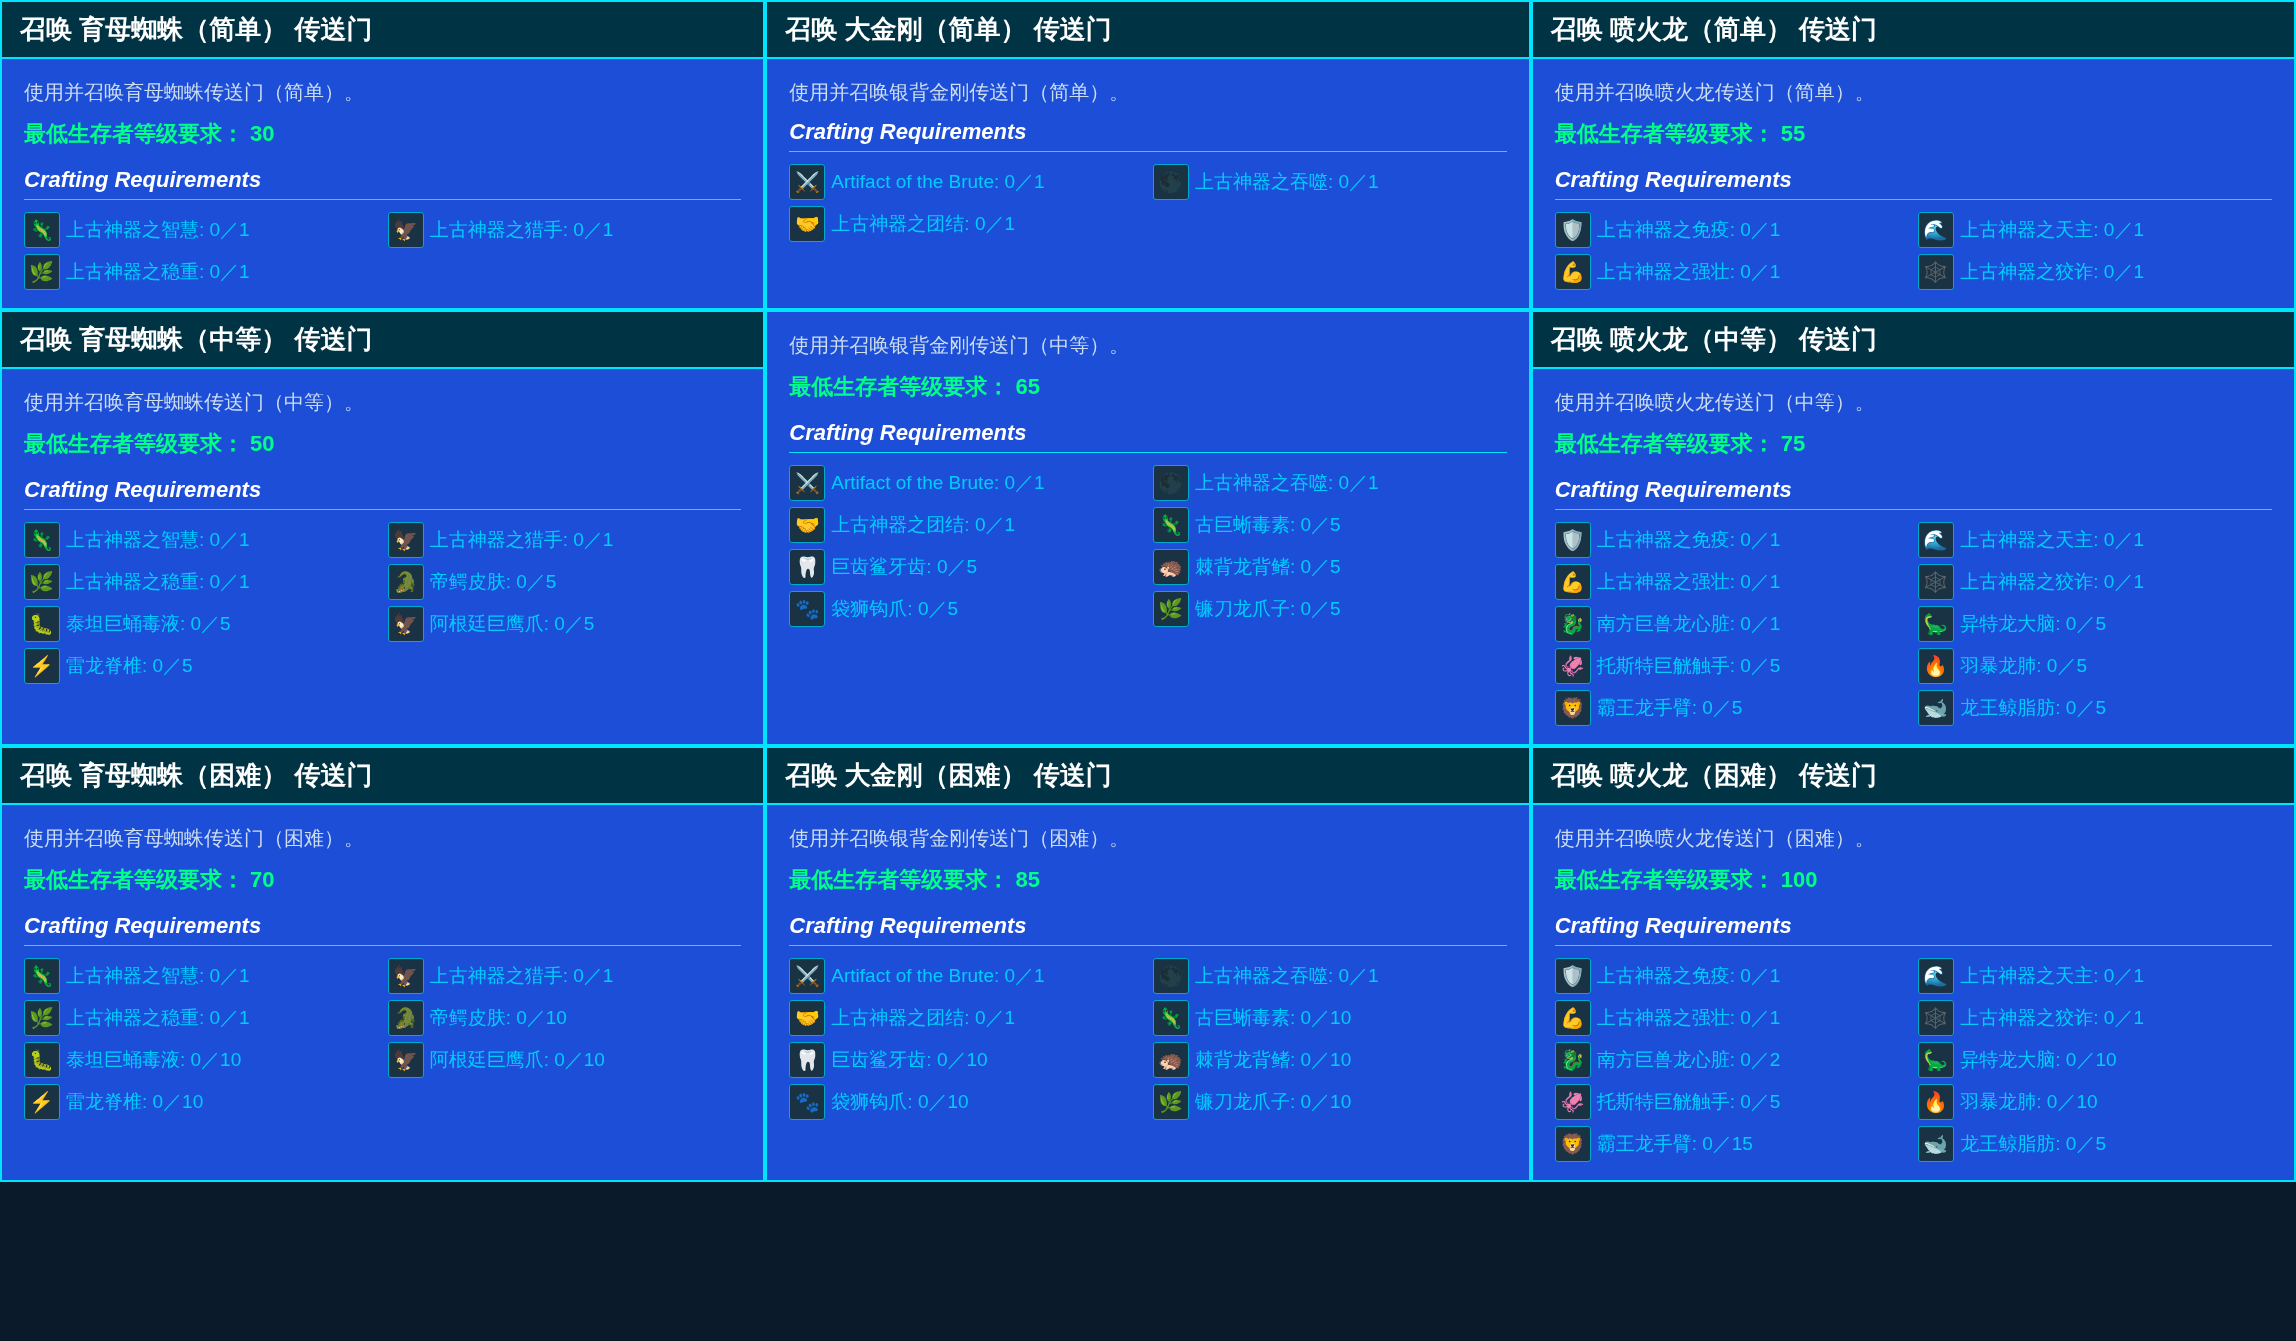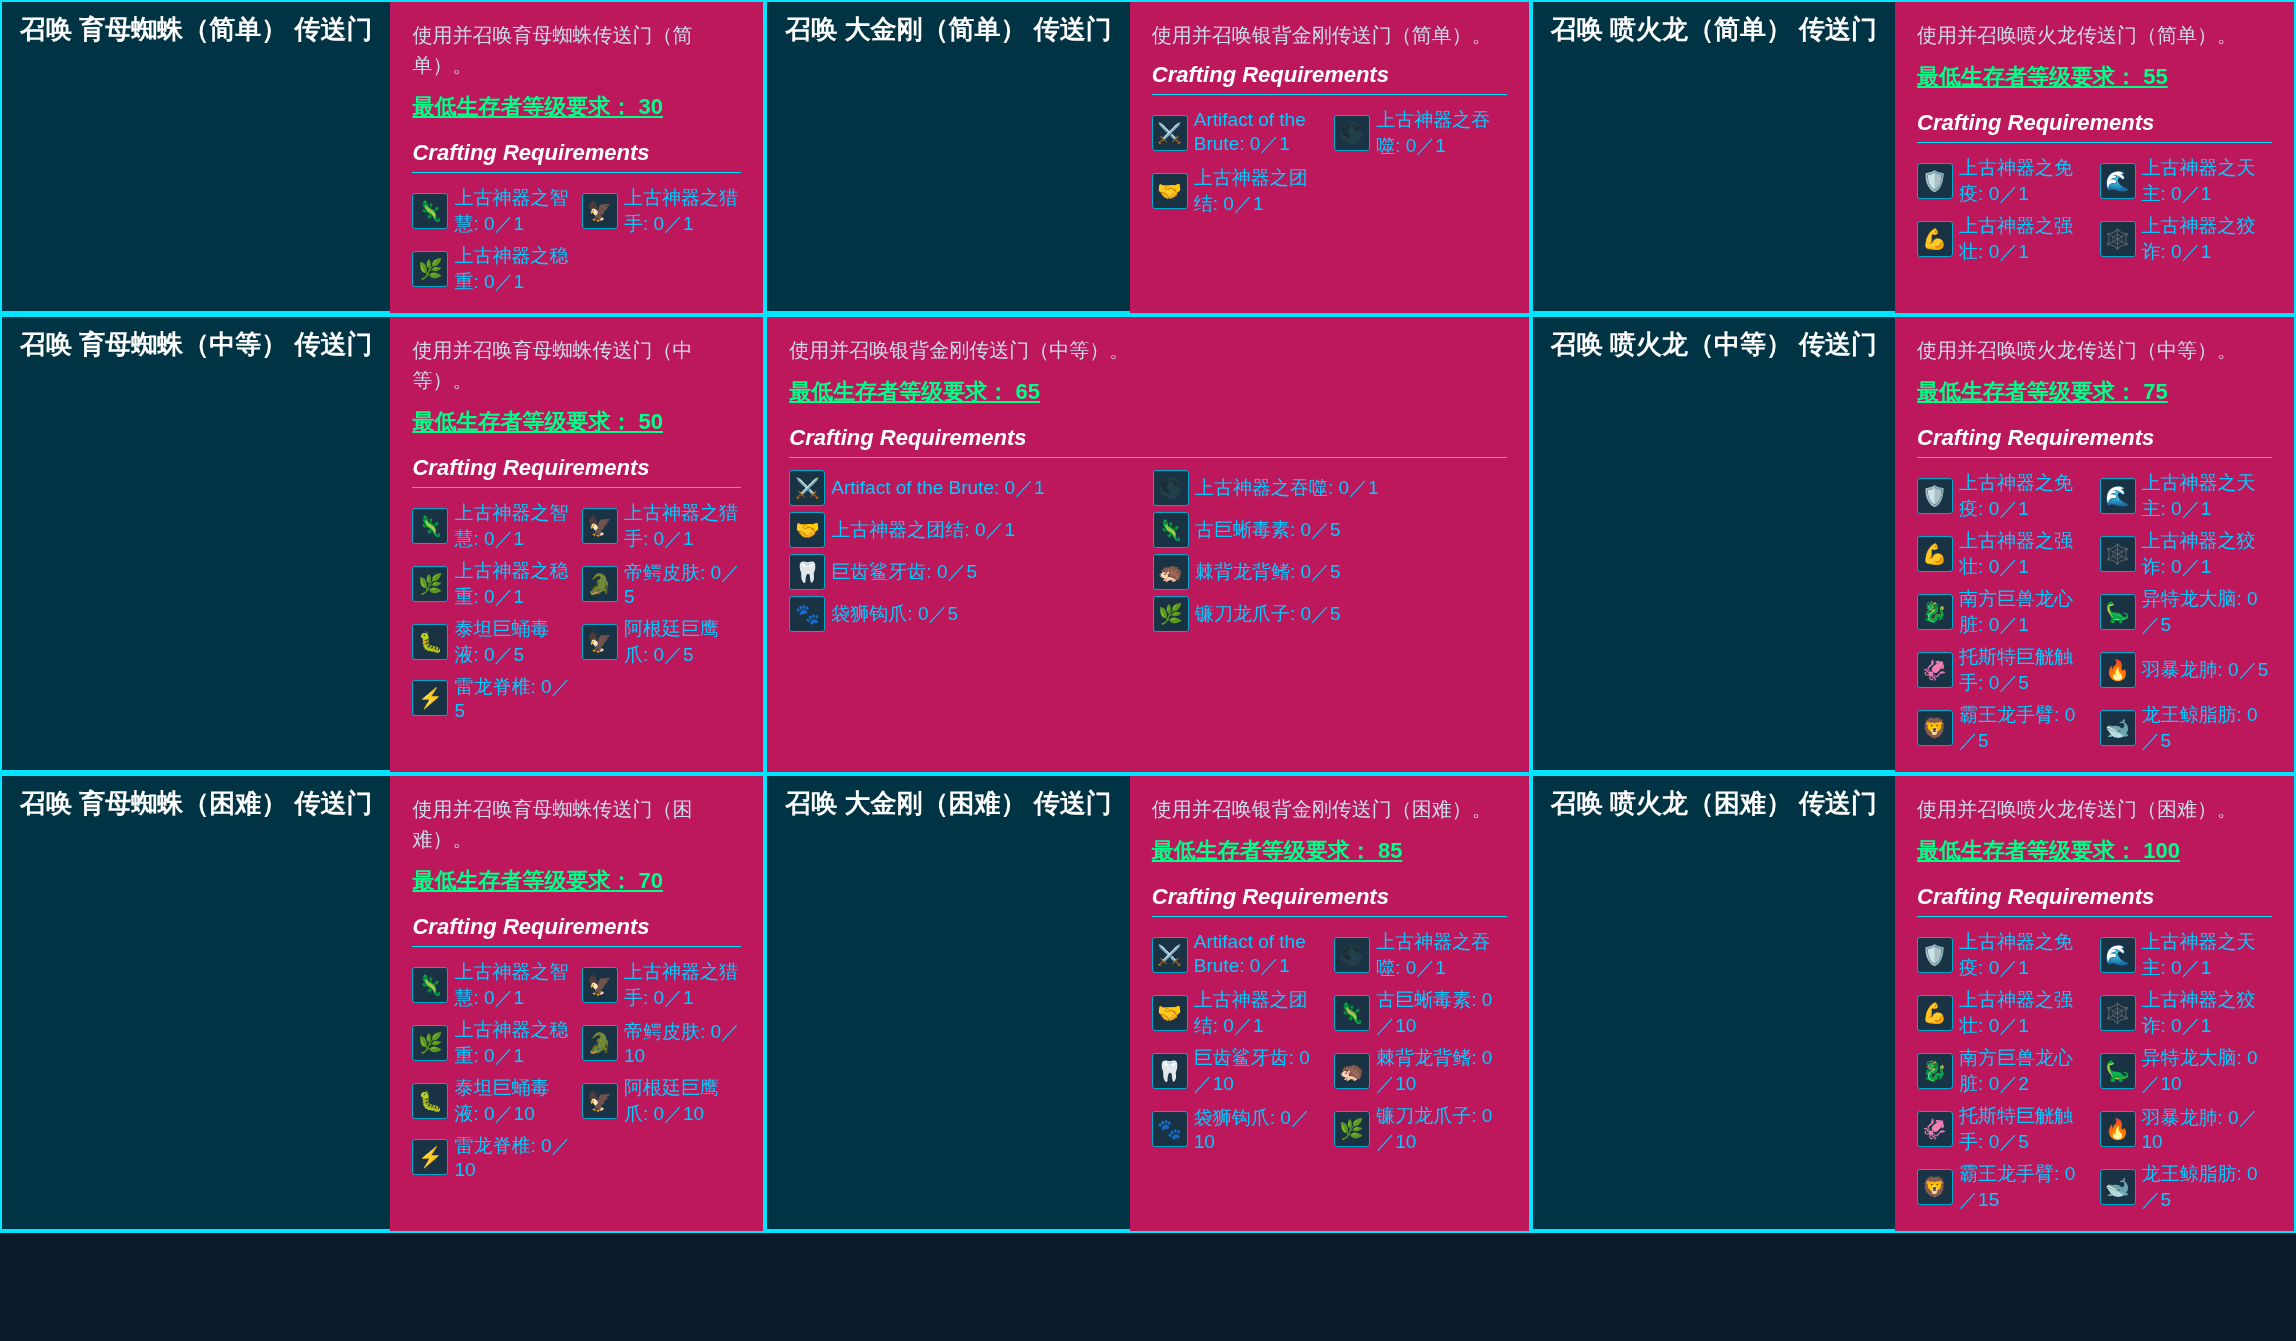--- a/index.html
+++ b/index.html
@@ -11,23 +11,23 @@
       min-height: 1341px;
     }
     .grid {
       display: grid;
       grid-template-columns: repeat(3, 1fr);
       gap: 0;
       width: 100%;
     }
     .card {
       border: 2px solid #00e5ff;
-      background: #be185d;
+      background: #1d4ed8;
       display: flex;
-      flex-direction: row;
+      flex-direction: column;
     }
     .card-header {
       background: #003344;
       padding: 10px 18px;
       font-size: 26px;
       font-weight: bold;
       color: #ffffff;
       border-bottom: 2px solid #00e5ff;
     }
     .card-body {
@@ -38,21 +38,20 @@
       font-size: 20px;
       color: #ccddee;
       margin-bottom: 12px;
       line-height: 1.5;
     }
     .level-req {
       font-size: 22px;
       color: #00ff88;
       font-weight: bold;
       margin-bottom: 18px;
-      text-decoration: underline;
     }
     .crafting-title {
       font-size: 22px;
       font-weight: bold;
       color: #ffffff;
       font-style: italic;
       margin-bottom: 12px;
       border-bottom: 1px solid #00e5ff;
       padding-bottom: 6px;
     }

